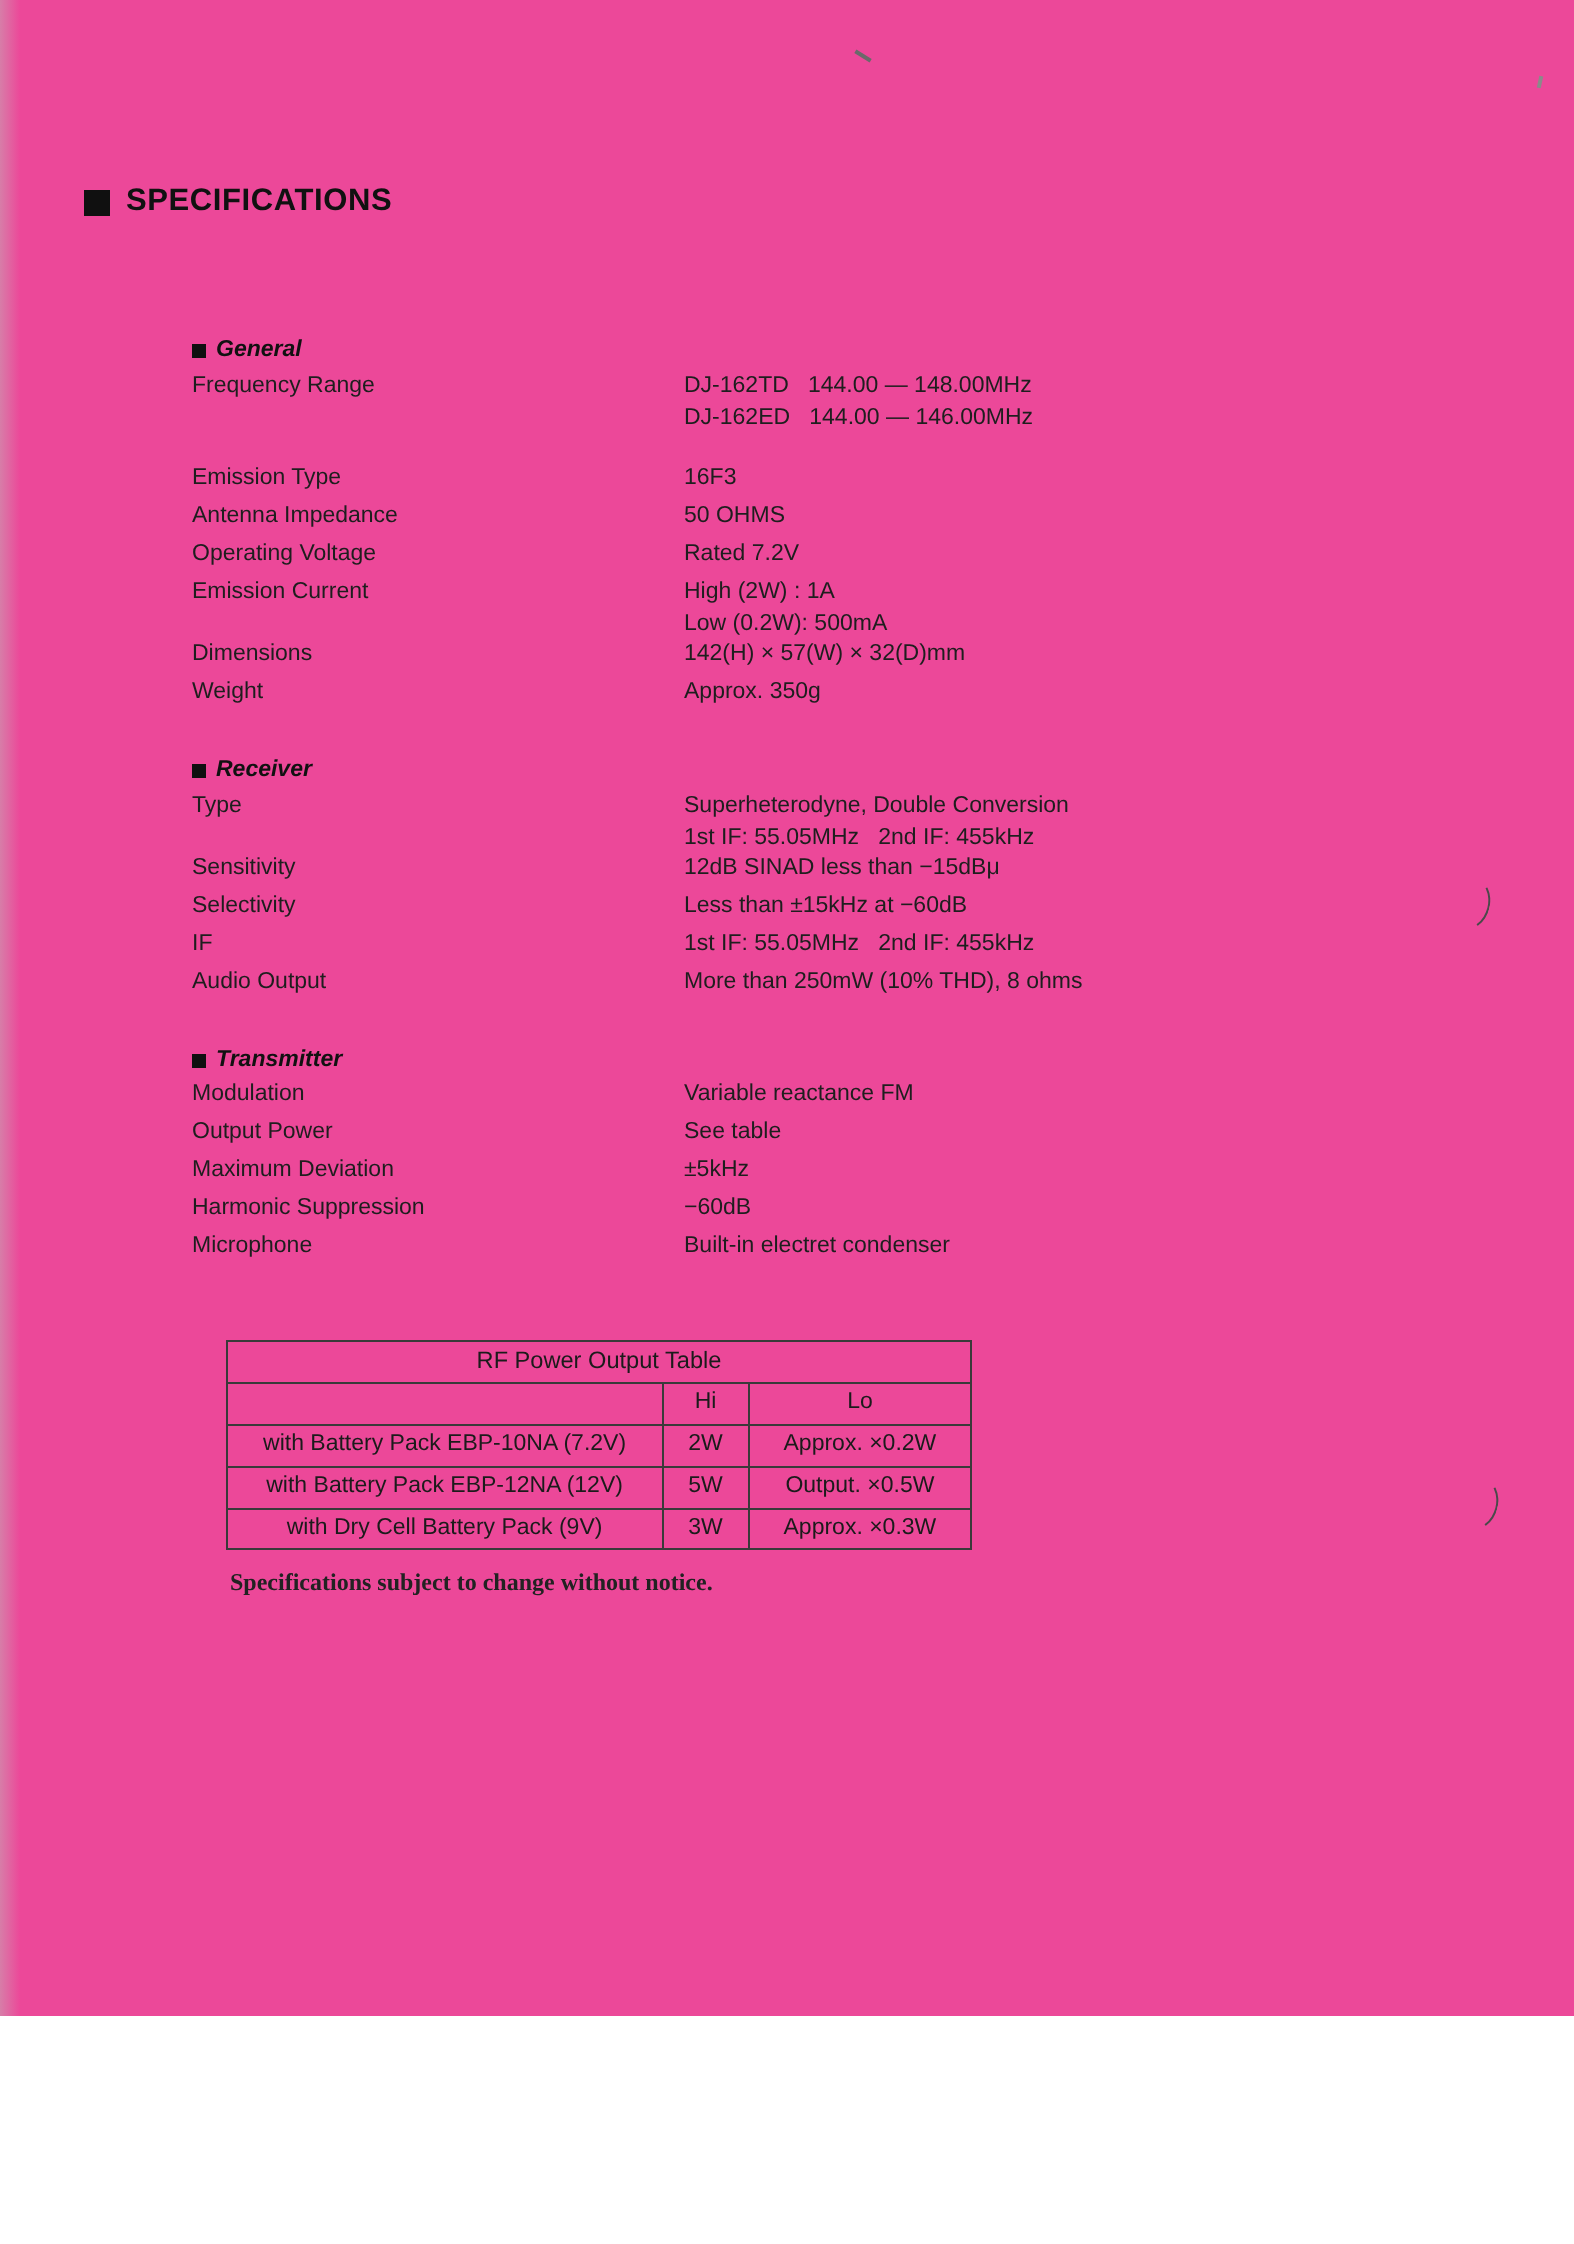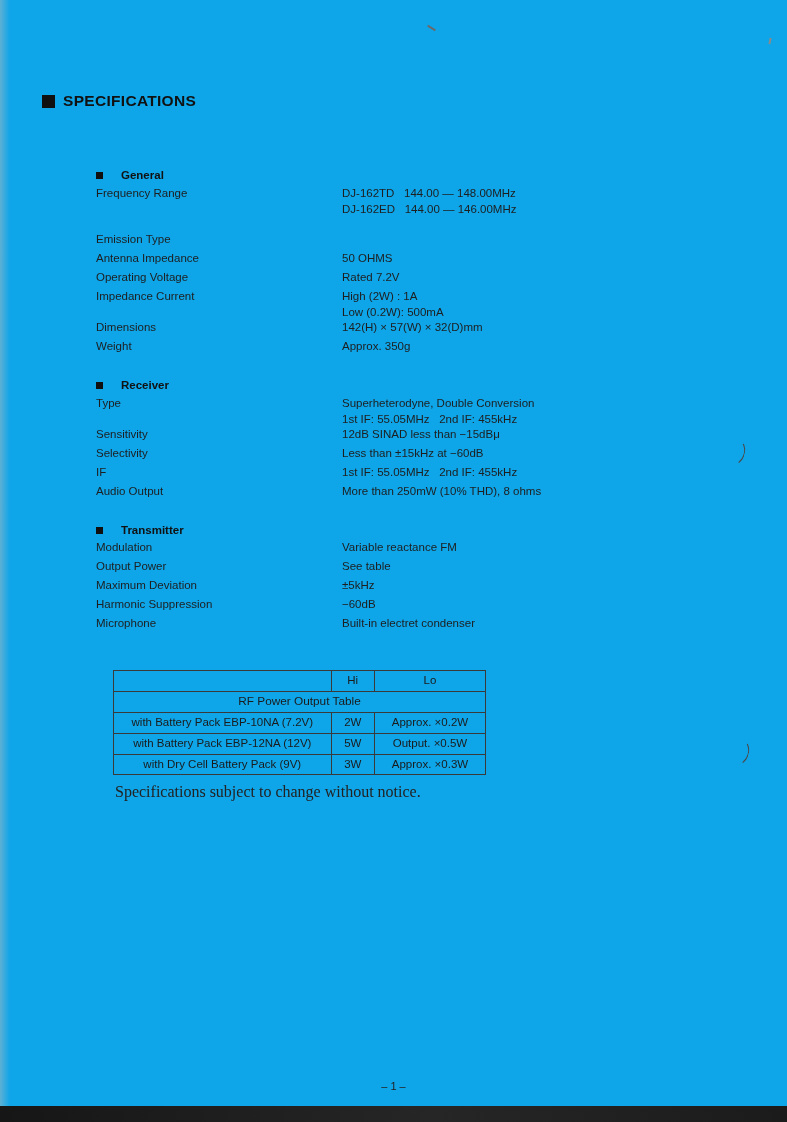--- a/index.html
+++ b/index.html
@@ -4,22 +4,22 @@
 <style>
   html, body { margin: 0; padding: 0; }
   body {
     width: 787px; height: 1122px;
     background: #ffffff;
     font-family: "Liberation Sans", sans-serif;
     color: #1c1c1c;
   }
   .page {
     position: relative;
-    width: 787px; height: 1122px;
-    background: #0ea5e9;
+    width: 787px; height: 1008px;
+    background: #ec4899;
     overflow: hidden;
   }
   
   .edge-left {
     position: absolute; left: 0; top: 0; width: 10px; height: 1122px;
     background: linear-gradient(90deg, rgba(190,190,186,0.45), rgba(255,255,255,0));
   }
   
   .bottom-bar {
     position: absolute; left: 0; top: 1106px; width: 787px; height: 16px;
@@ -58,22 +58,22 @@
     font-size: 15.5px; font-weight: 700; letter-spacing: 0.3px; color: #111;
   }
 
   
   .content {
     position: absolute; left: 96px; top: 168px; width: 470px;
     font-size: 11.5px; line-height: 15.8px; color: #1e1e1e;
   }
   .section + .section { margin-top: 20px; }
   .section-heading {
-    display: flex; align-items: center; gap: 18px;
-    font-weight: 700; margin-bottom: 2px; color: #111;
+    display: flex; align-items: center; gap: 5px;
+    font-weight: 700; margin-bottom: 2px; color: #111; font-style: italic;
   }
   .bullet-sm { width: 7px; height: 7px; background: #101010; flex-shrink: 0; }
 
   .spec-row { display: flex; align-items: flex-start; }
   .row-gap-after { margin-bottom: 15px; }
   .label-wrap { display: flex; width: 224px; flex-shrink: 0; flex-direction: column; }
   .lbl { white-space: nowrap; padding-right: 2px; }
   .leader {
     flex: 1; align-self: flex-end;
     height: 3px; margin: 0 4px 3px 2px;
@@ -100,22 +100,23 @@
     height: 15px;
   }
   .tbl-title { font-size: 11.8px; }
   .c1 { width: 225px; }
   .c2 { width: 36px; }
   .c3 { width: 108px; }
 
   .footnote {
     margin: 9px 0 0 19px;
     font-family: "Liberation Serif", serif;
-    font-size: 16px;
+    font-size: 12px;
     color: #222;
+    font-weight: bold;
   }
 
   .page-number {
     position: absolute; left: 0; top: 1080px; width: 787px;
     text-align: center; font-size: 11px; color: #222;
   }
 </style>
 </head>
 <body>
 
@@ -149,20 +150,23 @@
           <div class="val">DJ-162TD   144.00 — 148.00MHz</div>
           <div class="val">DJ-162ED   144.00 — 146.00MHz</div>
         </div>
       </div>
 
       <div class="spec-row">
         <div class="label-wrap">
           <span class="lbl">Emission Type</span>
           <span class="leader"></span>
         </div>
+        <div class="vals">
+          <div class="val">16F3</div>
+        </div>
       </div>
 
       <div class="spec-row">
         <div class="label-wrap">
           <span class="lbl">Antenna Impedance</span>
           <span class="leader"></span>
         </div>
         <div class="vals">
           <div class="val">50 OHMS</div>
         </div>
@@ -173,21 +177,21 @@
           <span class="lbl">Operating Voltage</span>
           <span class="leader"></span>
         </div>
         <div class="vals">
           <div class="val">Rated 7.2V</div>
         </div>
       </div>
 
       <div class="spec-row">
         <div class="label-wrap">
-          <span class="lbl">Impedance Current</span>
+          <span class="lbl">Emission Current</span>
           <span class="leader"></span>
         </div>
         <div class="vals">
           <div class="val">High (2W) : 1A</div>
           <div class="val">Low (0.2W): 500mA</div>
         </div>
       </div>
 
       <div class="spec-row">
         <div class="label-wrap">
@@ -321,26 +325,26 @@
         </div>
         <div class="vals">
           <div class="val">Built-in electret condenser</div>
         </div>
       </div>
     </div>
 
     <table class="rf-table">
       <tbody>
           <tr>
+        <td colspan="3" class="tbl-title">RF Power Output Table</td>
+      </tr>
+      <tr>
         <td class="c1"></td>
         <td class="c2">Hi</td>
         <td class="c3">Lo</td>
-      </tr>
-      <tr>
-        <td colspan="3" class="tbl-title">RF Power Output Table</td>
       </tr>
       <tr>
         <td class="c1">with Battery Pack EBP-10NA (7.2V)</td>
         <td class="c2">2W</td>
         <td class="c3">Approx. ×0.2W</td>
       </tr>
       <tr>
         <td class="c1">with Battery Pack EBP-12NA (12V)</td>
         <td class="c2">5W</td>
         <td class="c3">Output. ×0.5W</td>

